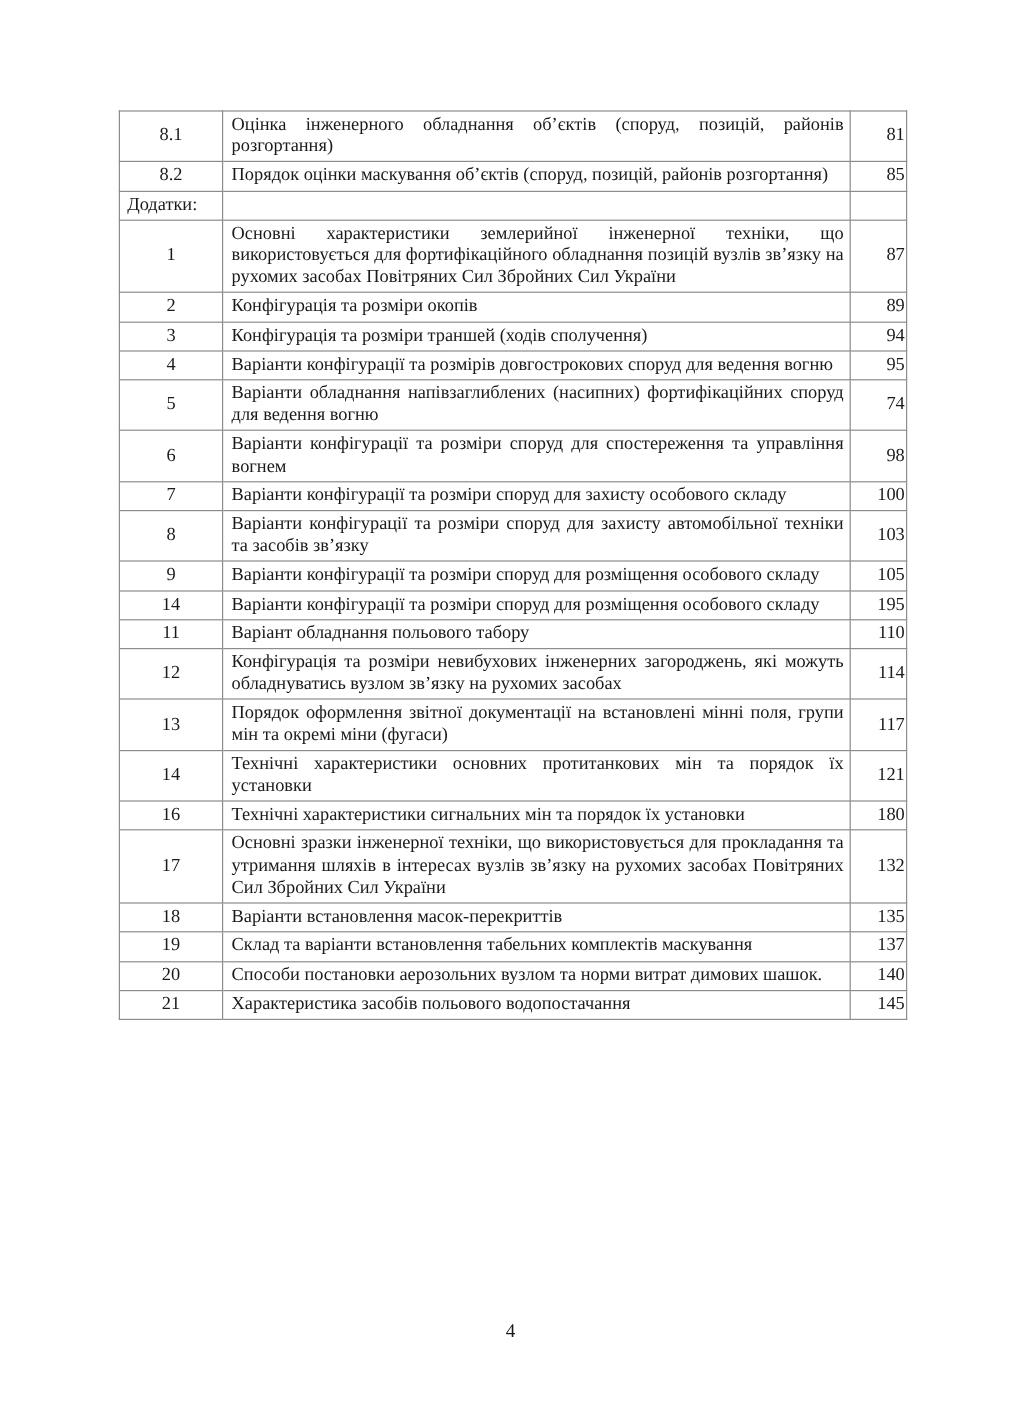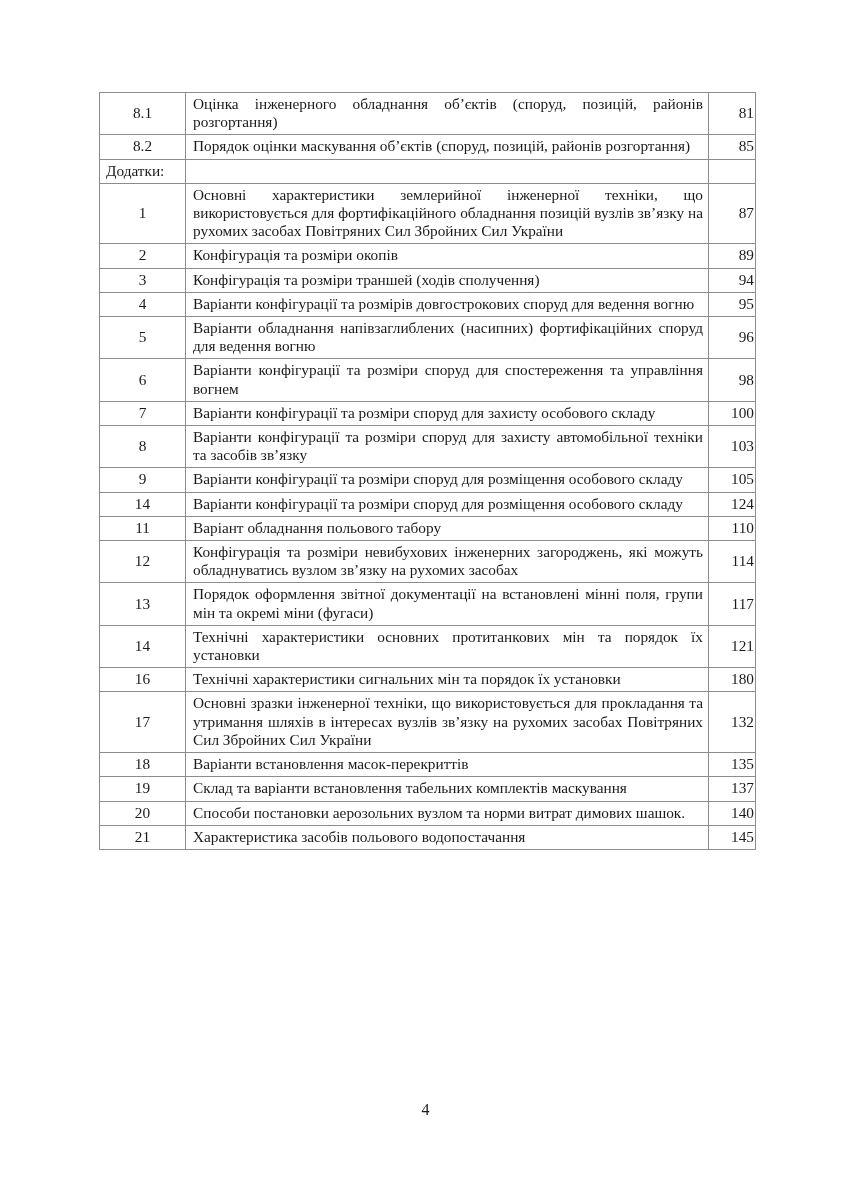--- a/index.html
+++ b/index.html
@@ -123,21 +123,21 @@
           <td class="cell-page">94</td>
         </tr>
         <tr>
           <td class="cell-num">4</td>
           <td class="cell-title">Варіанти конфігурації та розмірів довгострокових споруд для ведення вогню</td>
           <td class="cell-page">95</td>
         </tr>
         <tr>
           <td class="cell-num">5</td>
           <td class="cell-title">Варіанти обладнання напівзаглиблених (насипних) фортифікаційних споруд для ведення вогню</td>
-          <td class="cell-page">96</td>
+          <td class="cell-page">74</td>
         </tr>
         <tr>
           <td class="cell-num">6</td>
           <td class="cell-title">Варіанти конфігурації та розміри споруд для спостереження та управління вогнем</td>
           <td class="cell-page">98</td>
         </tr>
         <tr>
           <td class="cell-num">7</td>
           <td class="cell-title">Варіанти конфігурації та розміри споруд для захисту особового складу</td>
           <td class="cell-page">100</td>
@@ -148,21 +148,21 @@
           <td class="cell-page">103</td>
         </tr>
         <tr>
           <td class="cell-num">9</td>
           <td class="cell-title">Варіанти конфігурації та розміри споруд для розміщення особового складу</td>
           <td class="cell-page">105</td>
         </tr>
         <tr>
           <td class="cell-num">14</td>
           <td class="cell-title">Варіанти конфігурації та розміри споруд для розміщення особового складу</td>
-          <td class="cell-page">124</td>
+          <td class="cell-page">195</td>
         </tr>
         <tr>
           <td class="cell-num">11</td>
           <td class="cell-title">Варіант обладнання польового табору</td>
           <td class="cell-page">110</td>
         </tr>
         <tr>
           <td class="cell-num">12</td>
           <td class="cell-title">Конфігурація та розміри невибухових інженерних загороджень, які можуть обладнуватись вузлом зв’язку на рухомих засобах</td>
           <td class="cell-page">114</td>

